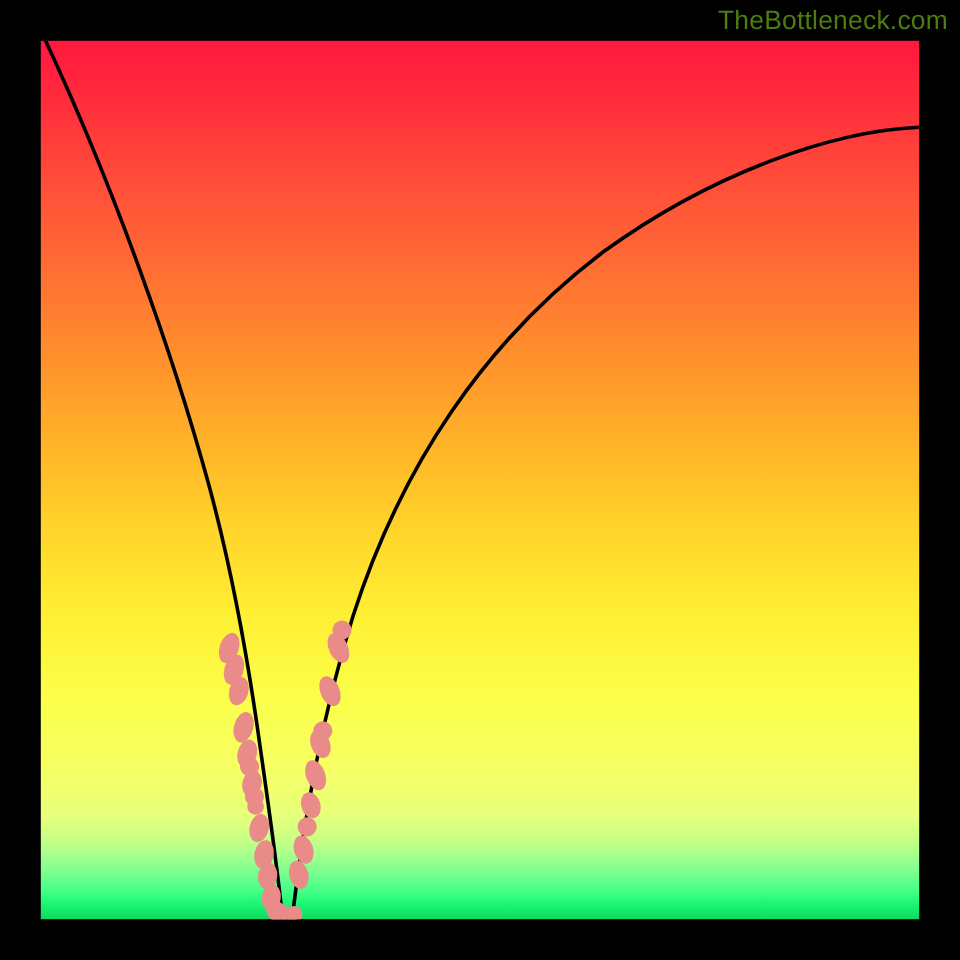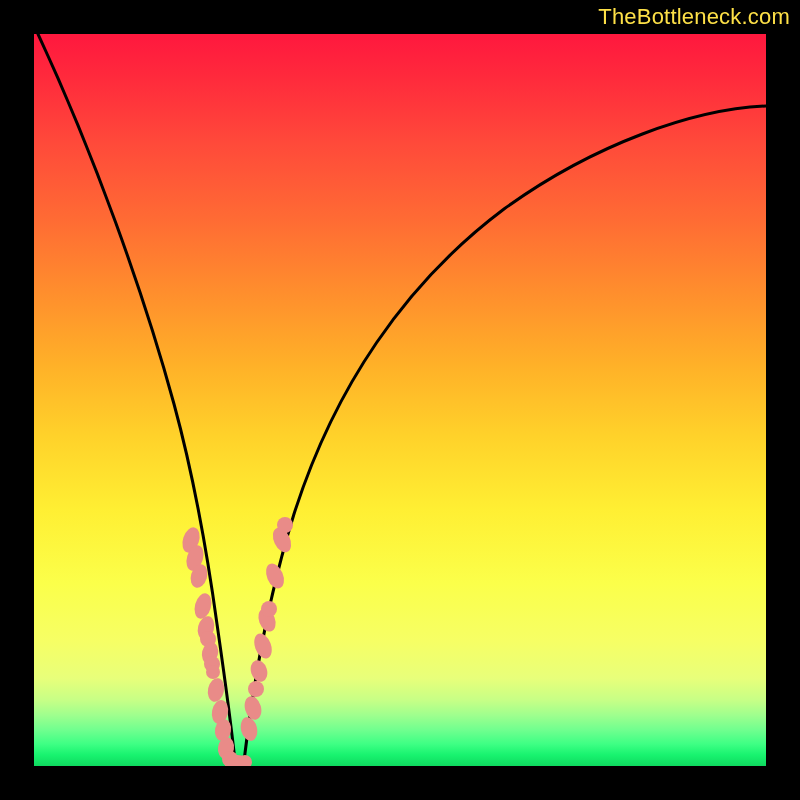--- a/index.html
+++ b/index.html
@@ -14,21 +14,21 @@
   .frame {
     position: relative;
     width: 800px;
     height: 800px;
     background: #000;
   }
   .watermark {
     position: absolute;
     top: 4px;
     right: 10px;
-    color: #fde047;
+    color: #4d7c0f;
     font-size: 22px;
     font-weight: 500;
     letter-spacing: 0.2px;
     z-index: 5;
     user-select: none;
   }
   .plot-area {
     position: absolute;
     left: 34px;
     top: 34px;

